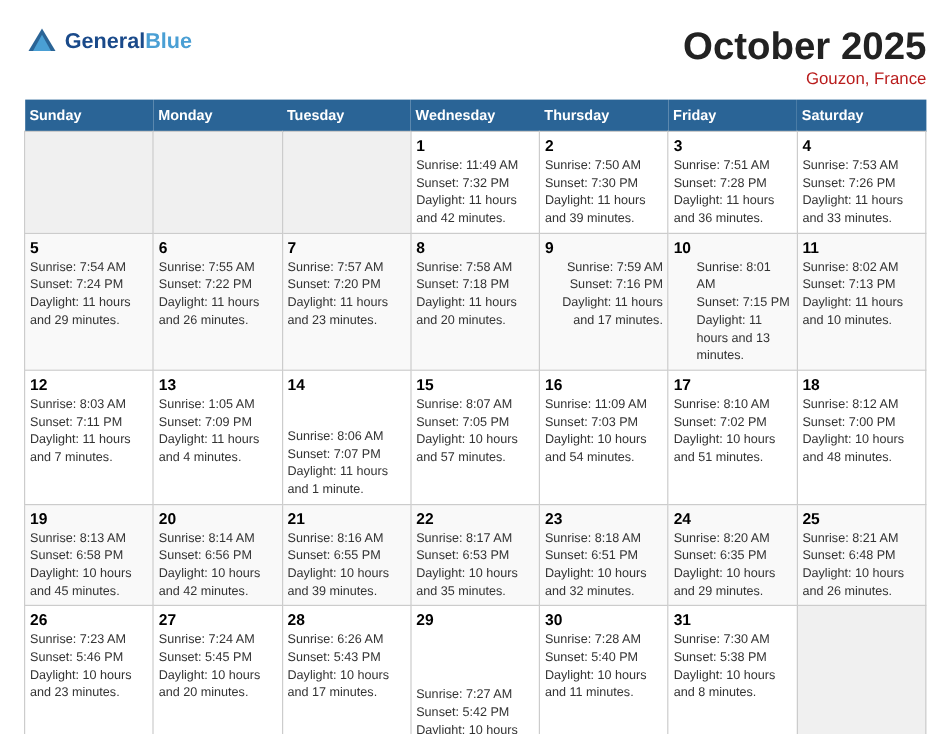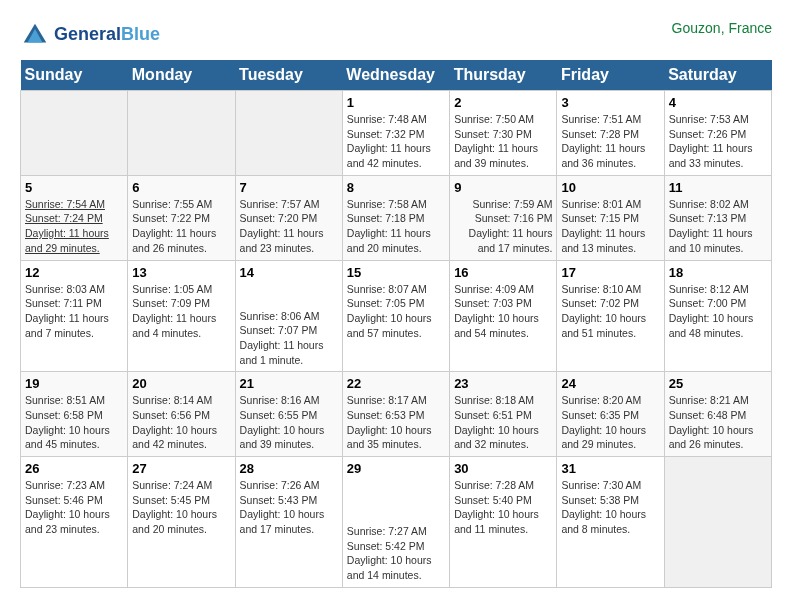--- a/index.html
+++ b/index.html
@@ -37,34 +37,34 @@
     .title-block {
       text-align: right;
     }
     .month-title {
       font-size: 32px;
       font-weight: bold;
       color: #222;
     }
     .location {
       font-size: 14px;
-      color: #15803d;
+      color: #b91c1c;
     }
     table {
       width: 100%;
       border-collapse: collapse;
       font-size: 11px;
     }
     thead th {
       background: #2a6496;
       color: #fff;
       padding: 6px 4px;
       text-align: left;
       font-weight: bold;
-      font-size: 16px;
+      font-size: 12px;
     }
     tbody td {
       border: 1px solid #ccc;
       vertical-align: top;
       padding: 4px;
       height: 80px;
       width: 107px;
       background: #fff;
     }
     tbody tr:nth-child(even) td {
@@ -92,20 +92,21 @@
   <div class="logo">
     <svg class="logo-icon" viewBox="0 0 40 40">
       <polygon points="20,5 35,30 5,30" fill="#2a6496"></polygon>
       <polygon points="20,12 30,30 10,30" fill="#4a9fd4"></polygon>
     </svg>
     <div class="logo-text">
       <div>General<span>Blue</span></div>
     </div>
   </div>
   <div class="title-block">
+    <div class="month-title">October 2025</div>
     <div class="location">Gouzon, France</div>
   </div>
 </div>
 
 <table>
   <thead>
     <tr id="weekday-header">
         <th>Sunday</th>
         <th>Monday</th>
         <th>Tuesday</th>
@@ -115,21 +116,21 @@
         <th>Saturday</th>
       </tr>
   </thead>
   <tbody id="calendar-body">
       <tr>
         <td class="empty-cell"></td>
         <td class="empty-cell"></td>
         <td class="empty-cell"></td>
         <td>
           <div class="day-num">1</div>
-          <div class="day-info" style="white-space: pre-line;">Sunrise: 7:48 AM
+          <div class="day-info" style="white-space: pre-line;">Sunrise: 11:49 AM
 Sunset: 7:32 PM
 Daylight: 11 hours and 42 minutes.</div>
         </td>
         <td>
           <div class="day-num">2</div>
           <div class="day-info" style="white-space: pre-line;">Sunrise: 7:50 AM
 Sunset: 7:30 PM
 Daylight: 11 hours and 39 minutes.</div>
         </td>
         <td>
@@ -141,21 +142,21 @@
         <td>
           <div class="day-num">4</div>
           <div class="day-info" style="white-space: pre-line;">Sunrise: 7:53 AM
 Sunset: 7:26 PM
 Daylight: 11 hours and 33 minutes.</div>
         </td>
       </tr>
       <tr>
         <td>
           <div class="day-num">5</div>
-          <div class="day-info" style="white-space: pre-line; text-decoration: underline;">Sunrise: 7:54 AM
+          <div class="day-info" style="white-space: pre-line;">Sunrise: 7:54 AM
 Sunset: 7:24 PM
 Daylight: 11 hours and 29 minutes.</div>
         </td>
         <td>
           <div class="day-num">6</div>
           <div class="day-info" style="white-space: pre-line;">Sunrise: 7:55 AM
 Sunset: 7:22 PM
 Daylight: 11 hours and 26 minutes.</div>
         </td>
         <td>
@@ -171,21 +172,21 @@
 Daylight: 11 hours and 20 minutes.</div>
         </td>
         <td>
           <div class="day-num">9</div>
           <div class="day-info" style="white-space: pre-line; text-align: right;">Sunrise: 7:59 AM
 Sunset: 7:16 PM
 Daylight: 11 hours and 17 minutes.</div>
         </td>
         <td>
           <div class="day-num">10</div>
-          <div class="day-info" style="white-space: pre-line;">Sunrise: 8:01 AM
+          <div class="day-info" style="white-space: pre-line; margin-left: 19px;">Sunrise: 8:01 AM
 Sunset: 7:15 PM
 Daylight: 11 hours and 13 minutes.</div>
         </td>
         <td>
           <div class="day-num">11</div>
           <div class="day-info" style="white-space: pre-line;">Sunrise: 8:02 AM
 Sunset: 7:13 PM
 Daylight: 11 hours and 10 minutes.</div>
         </td>
       </tr>
@@ -209,41 +210,41 @@
 Daylight: 11 hours and 1 minute.</div>
         </td>
         <td>
           <div class="day-num">15</div>
           <div class="day-info" style="white-space: pre-line;">Sunrise: 8:07 AM
 Sunset: 7:05 PM
 Daylight: 10 hours and 57 minutes.</div>
         </td>
         <td>
           <div class="day-num">16</div>
-          <div class="day-info" style="white-space: pre-line;">Sunrise: 4:09 AM
+          <div class="day-info" style="white-space: pre-line;">Sunrise: 11:09 AM
 Sunset: 7:03 PM
 Daylight: 10 hours and 54 minutes.</div>
         </td>
         <td>
           <div class="day-num">17</div>
           <div class="day-info" style="white-space: pre-line;">Sunrise: 8:10 AM
 Sunset: 7:02 PM
 Daylight: 10 hours and 51 minutes.</div>
         </td>
         <td>
           <div class="day-num">18</div>
           <div class="day-info" style="white-space: pre-line;">Sunrise: 8:12 AM
 Sunset: 7:00 PM
 Daylight: 10 hours and 48 minutes.</div>
         </td>
       </tr>
       <tr>
         <td>
           <div class="day-num">19</div>
-          <div class="day-info" style="white-space: pre-line;">Sunrise: 8:51 AM
+          <div class="day-info" style="white-space: pre-line;">Sunrise: 8:13 AM
 Sunset: 6:58 PM
 Daylight: 10 hours and 45 minutes.</div>
         </td>
         <td>
           <div class="day-num">20</div>
           <div class="day-info" style="white-space: pre-line;">Sunrise: 8:14 AM
 Sunset: 6:56 PM
 Daylight: 10 hours and 42 minutes.</div>
         </td>
         <td>
@@ -285,21 +286,21 @@
 Daylight: 10 hours and 23 minutes.</div>
         </td>
         <td>
           <div class="day-num">27</div>
           <div class="day-info" style="white-space: pre-line;">Sunrise: 7:24 AM
 Sunset: 5:45 PM
 Daylight: 10 hours and 20 minutes.</div>
         </td>
         <td>
           <div class="day-num">28</div>
-          <div class="day-info" style="white-space: pre-line;">Sunrise: 7:26 AM
+          <div class="day-info" style="white-space: pre-line;">Sunrise: 6:26 AM
 Sunset: 5:43 PM
 Daylight: 10 hours and 17 minutes.</div>
         </td>
         <td>
           <div class="day-num">29</div>
           <div class="day-info" style="white-space: pre-line; margin-top: 48px;">Sunrise: 7:27 AM
 Sunset: 5:42 PM
 Daylight: 10 hours and 14 minutes.</div>
         </td>
         <td>

